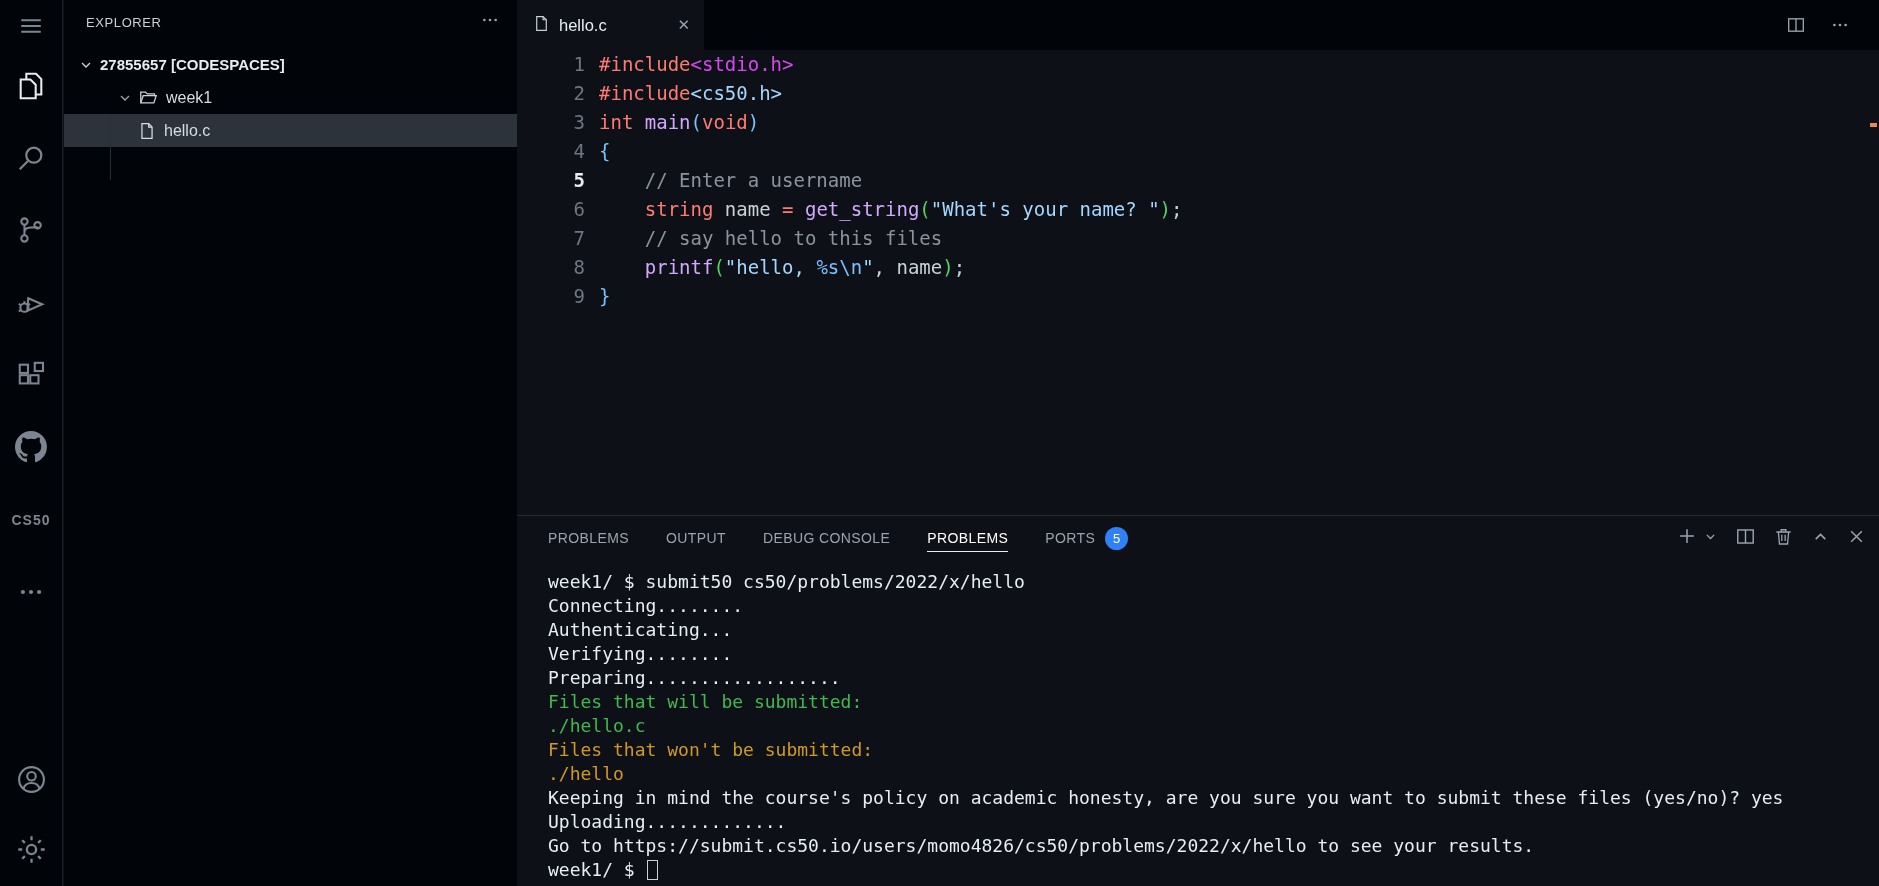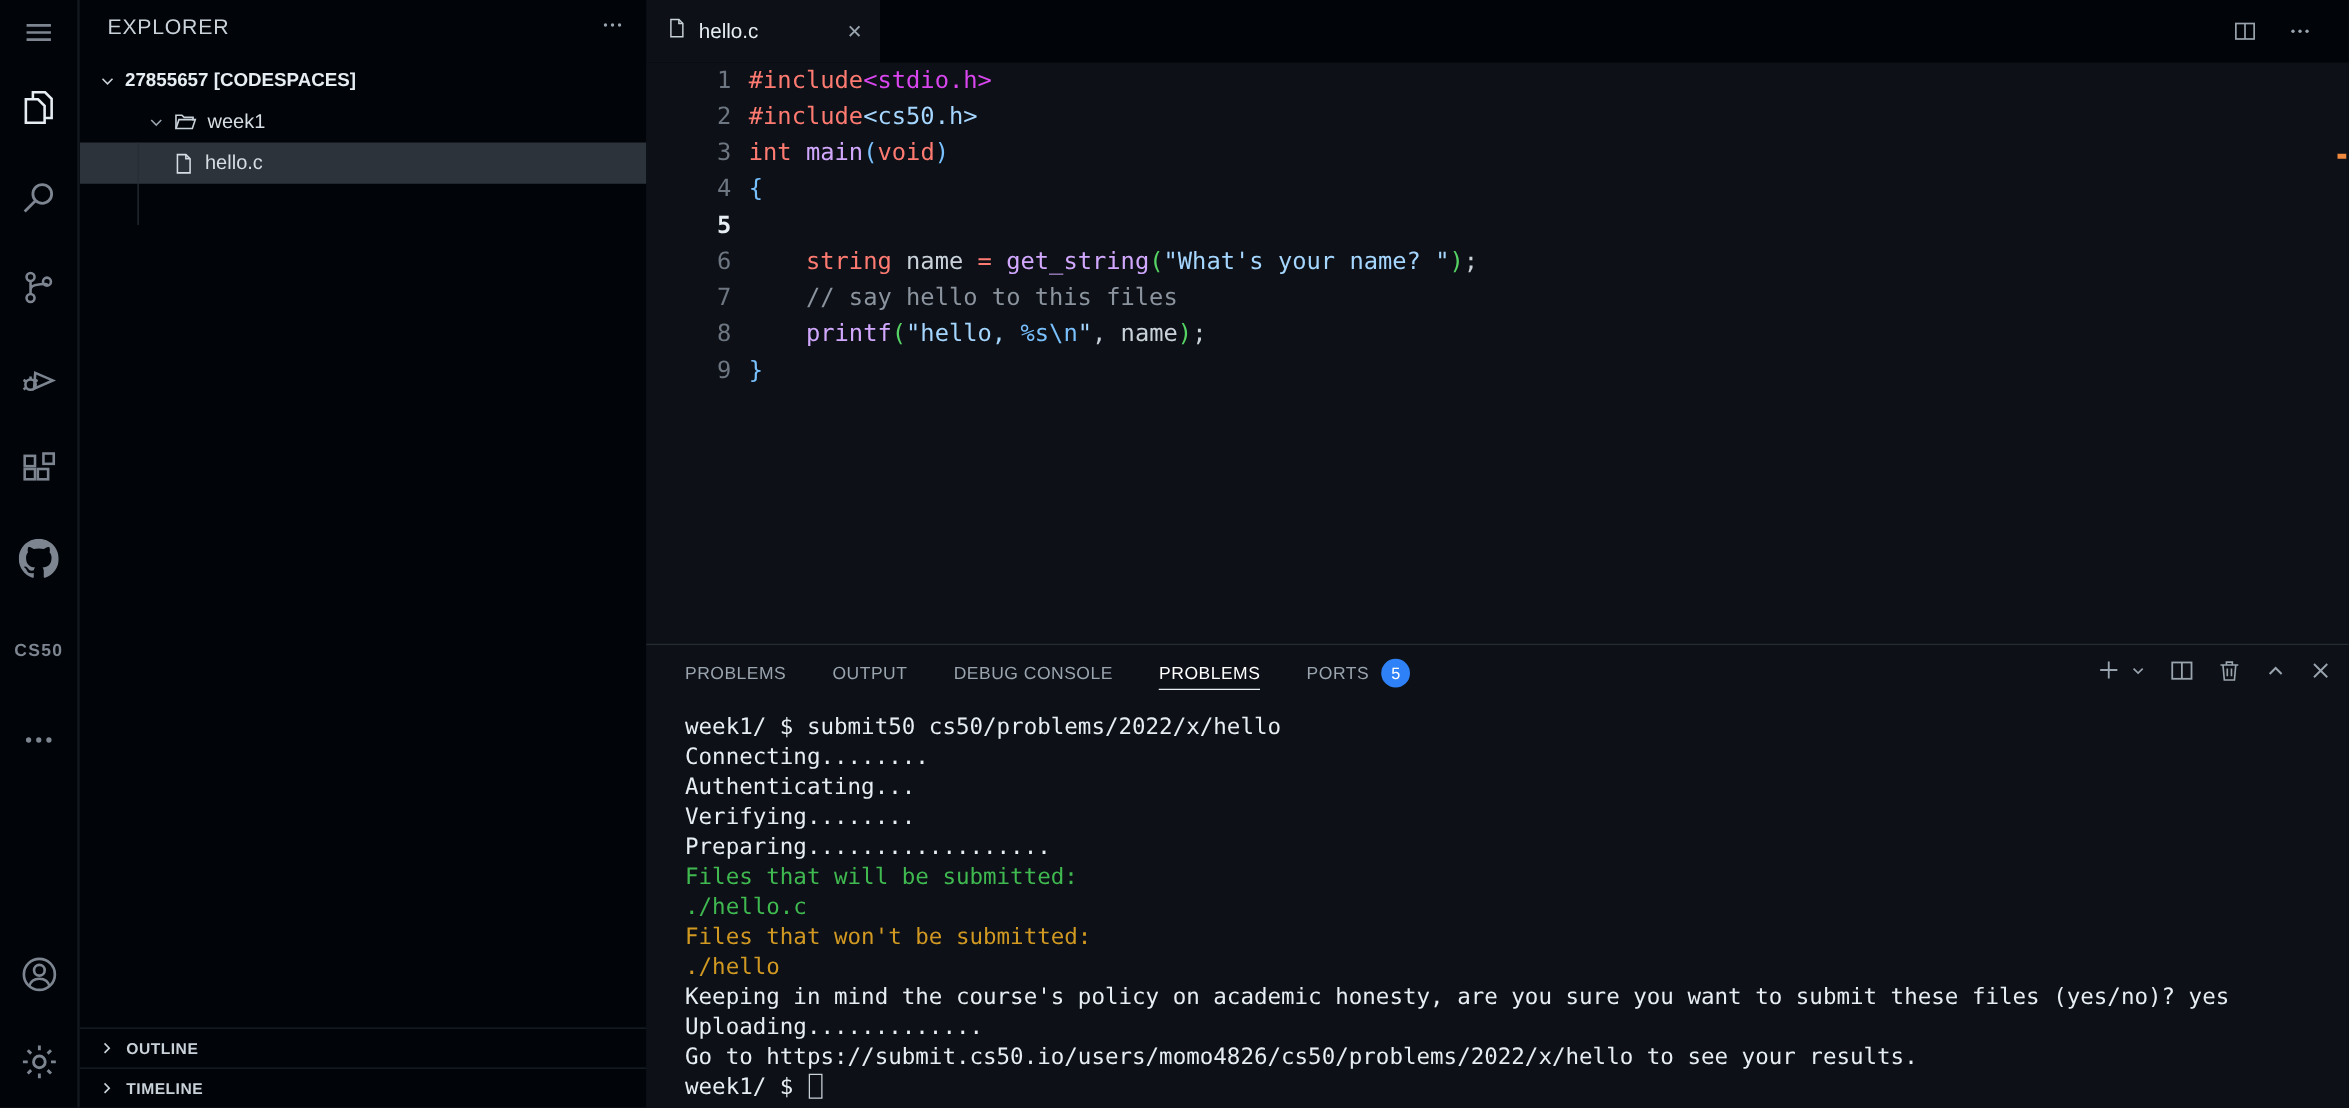--- a/index.html
+++ b/index.html
@@ -14,21 +14,21 @@
              align-items:center; justify-content:center; color:#7d8590; cursor:pointer;text-align:center; }
   .ab-item svg { stroke:#7d8590; }
   .ab-item.active svg { stroke:#e6edf3; }
   .ab-item.fill svg { fill:#7d8590; stroke:none; }
   .cs50-label { font-size:14px; font-weight:bold; letter-spacing:1px; color:#7d8590; }
 
   
   .sidebar { position:absolute; left:64px; top:0; width:453px; height:886px;
              background:#010409; }
   .sb-header { height:44px; display:flex; align-items:center; padding:0 18px 0 22px; }
-  .sb-title { font-size:17px; color:#c9d1d9; letter-spacing:.6px; }
+  .sb-title { font-size:13px; color:#c9d1d9; letter-spacing:.6px; }
   .sb-more { margin-left:auto; color:#9aa4ae; }
   .tree { position:absolute; top:48px; left:0; right:0; }
   .tree-row { height:33px; display:flex; align-items:center; color:#d6dde3;
               font-size:16px; cursor:pointer; white-space:nowrap; }
   .tree-row .chev, .tree-row .ficon { flex:0 0 auto; display:flex; align-items:center; }
   .row-root { padding-left:14px; font-weight:bold; font-size:15px; color:#e6edf3; }
   .row-folder { padding-left:53px; }
   .row-file { padding-left:74px; }
   .row-file.muted span.lbl { color:#7d8590; }
   .row-file.selected { background:#2d333b; }
@@ -206,38 +206,20 @@
           <svg width="18" height="18" viewBox="0 0 16 16" fill="none" stroke="#d6dde3" stroke-width="1.1">
             <path d="M3.5 1.5h6l3 3v10h-9z"></path>
               <path d="M9.5 1.5v3h3"></path>
             </svg>
         </span>
           <span class="gap8"></span>
         <span class="lbl">hello.c</span>
       </div>
     </div>
 
-    <div class="sb-sections">
-      <div class="sb-section">
-        <span class="chev">
-          <svg width="15" height="15" viewBox="0 0 16 16" fill="none" stroke="#c9d1d9" stroke-width="1.4">
-              <path d="M6 4l4 4-4 4"></path>
-            </svg>
-        </span>
-        <span>OUTLINE</span>
-      </div>
-      <div class="sb-section">
-        <span class="chev">
-          <svg width="15" height="15" viewBox="0 0 16 16" fill="none" stroke="#c9d1d9" stroke-width="1.4">
-              <path d="M6 4l4 4-4 4"></path>
-            </svg>
-        </span>
-        <span>TIMELINE</span>
-      </div>
-    </div>
   </div>
 
   <div class="editor">
     <div class="tabbar">
       <div class="tab">
         <span>
           <svg width="17" height="17" viewBox="0 0 16 16" fill="none" stroke="#c9d1d9" stroke-width="1.1">
             <path d="M3.5 1.5h6l3 3v10h-9z"></path>
               <path d="M9.5 1.5v3h3"></path>
             </svg>
@@ -259,21 +241,21 @@
               <circle cx="13" cy="8" r="1.2"></circle>
             </svg>
         </span>
       </div>
     </div>
     <div class="code">
         <div class="code-line"><span class="line-num">1</span><span class="line-text"><span style="color: rgb(255, 123, 114);">#include</span><span style="color: #d946ef;">&lt;stdio.h&gt;</span></span></div>
         <div class="code-line"><span class="line-num">2</span><span class="line-text"><span style="color: rgb(255, 123, 114);">#include</span><span style="color: rgb(165, 214, 255);">&lt;cs50.h&gt;</span></span></div>
         <div class="code-line"><span class="line-num">3</span><span class="line-text"><span style="color: rgb(255, 123, 114);">int</span><span style="color: rgb(201, 209, 217);"> </span><span style="color: rgb(210, 168, 255);">main</span><span style="color: rgb(121, 192, 255);">(</span><span style="color: rgb(255, 123, 114);">void</span><span style="color: rgb(121, 192, 255);">)</span></span></div>
         <div class="code-line"><span class="line-num">4</span><span class="line-text"><span style="color: rgb(121, 192, 255);">{</span></span></div>
-        <div class="code-line"><span class="line-num active">5</span></div>
+        <div class="code-line"><span class="line-num active">5</span><span class="line-text"><span style="color: rgb(139, 148, 158);">    // Enter a username</span></span></div>
         <div class="code-line"><span class="line-num">6</span><span class="line-text"><span style="color: rgb(201, 209, 217);">    </span><span style="color: rgb(255, 123, 114);">string</span><span style="color: rgb(201, 209, 217);"> name </span><span style="color: rgb(255, 123, 114);">=</span><span style="color: rgb(201, 209, 217);"> </span><span style="color: rgb(210, 168, 255);">get_string</span><span style="color: rgb(86, 211, 100);">(</span><span style="color: rgb(165, 214, 255);">"What's your name? "</span><span style="color: rgb(86, 211, 100);">)</span><span style="color: rgb(201, 209, 217);">;</span></span></div>
         <div class="code-line"><span class="line-num">7</span><span class="line-text"><span style="color: rgb(139, 148, 158);">    // say hello to this files</span></span></div>
         <div class="code-line"><span class="line-num">8</span><span class="line-text"><span style="color: rgb(201, 209, 217);">    </span><span style="color: rgb(210, 168, 255);">printf</span><span style="color: rgb(86, 211, 100);">(</span><span style="color: rgb(165, 214, 255);">"hello, </span><span style="color: rgb(121, 192, 255);">%s</span><span style="color: rgb(121, 192, 255);">\n</span><span style="color: rgb(165, 214, 255);">"</span><span style="color: rgb(201, 209, 217);">, name</span><span style="color: rgb(86, 211, 100);">)</span><span style="color: rgb(201, 209, 217);">;</span></span></div>
         <div class="code-line"><span class="line-num">9</span><span class="line-text"><span style="color: rgb(121, 192, 255);">}</span></span></div>
       </div>
     <div class="ruler-mark" style="background: rgb(240, 136, 62);"></div>
   </div>
 
   <div class="panel">
     <div class="panel-header">

